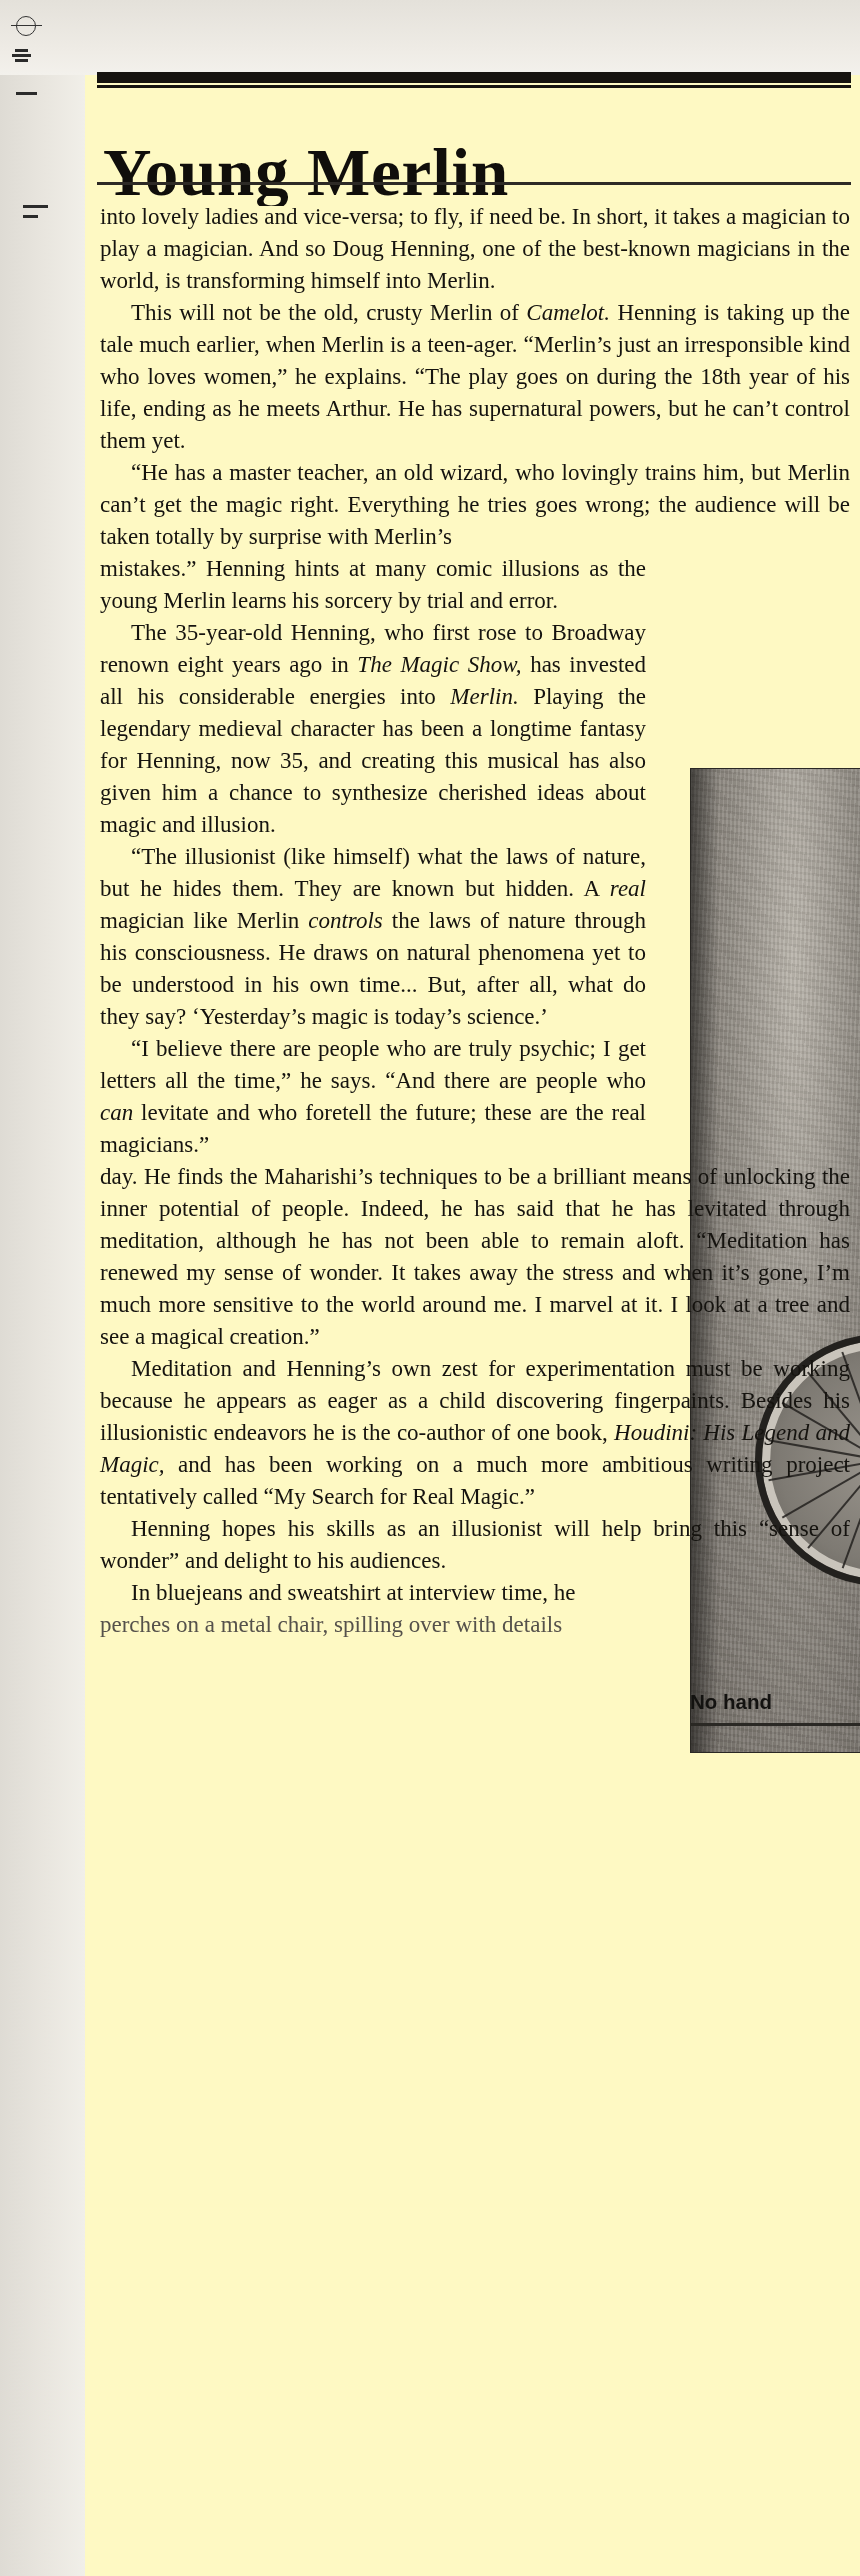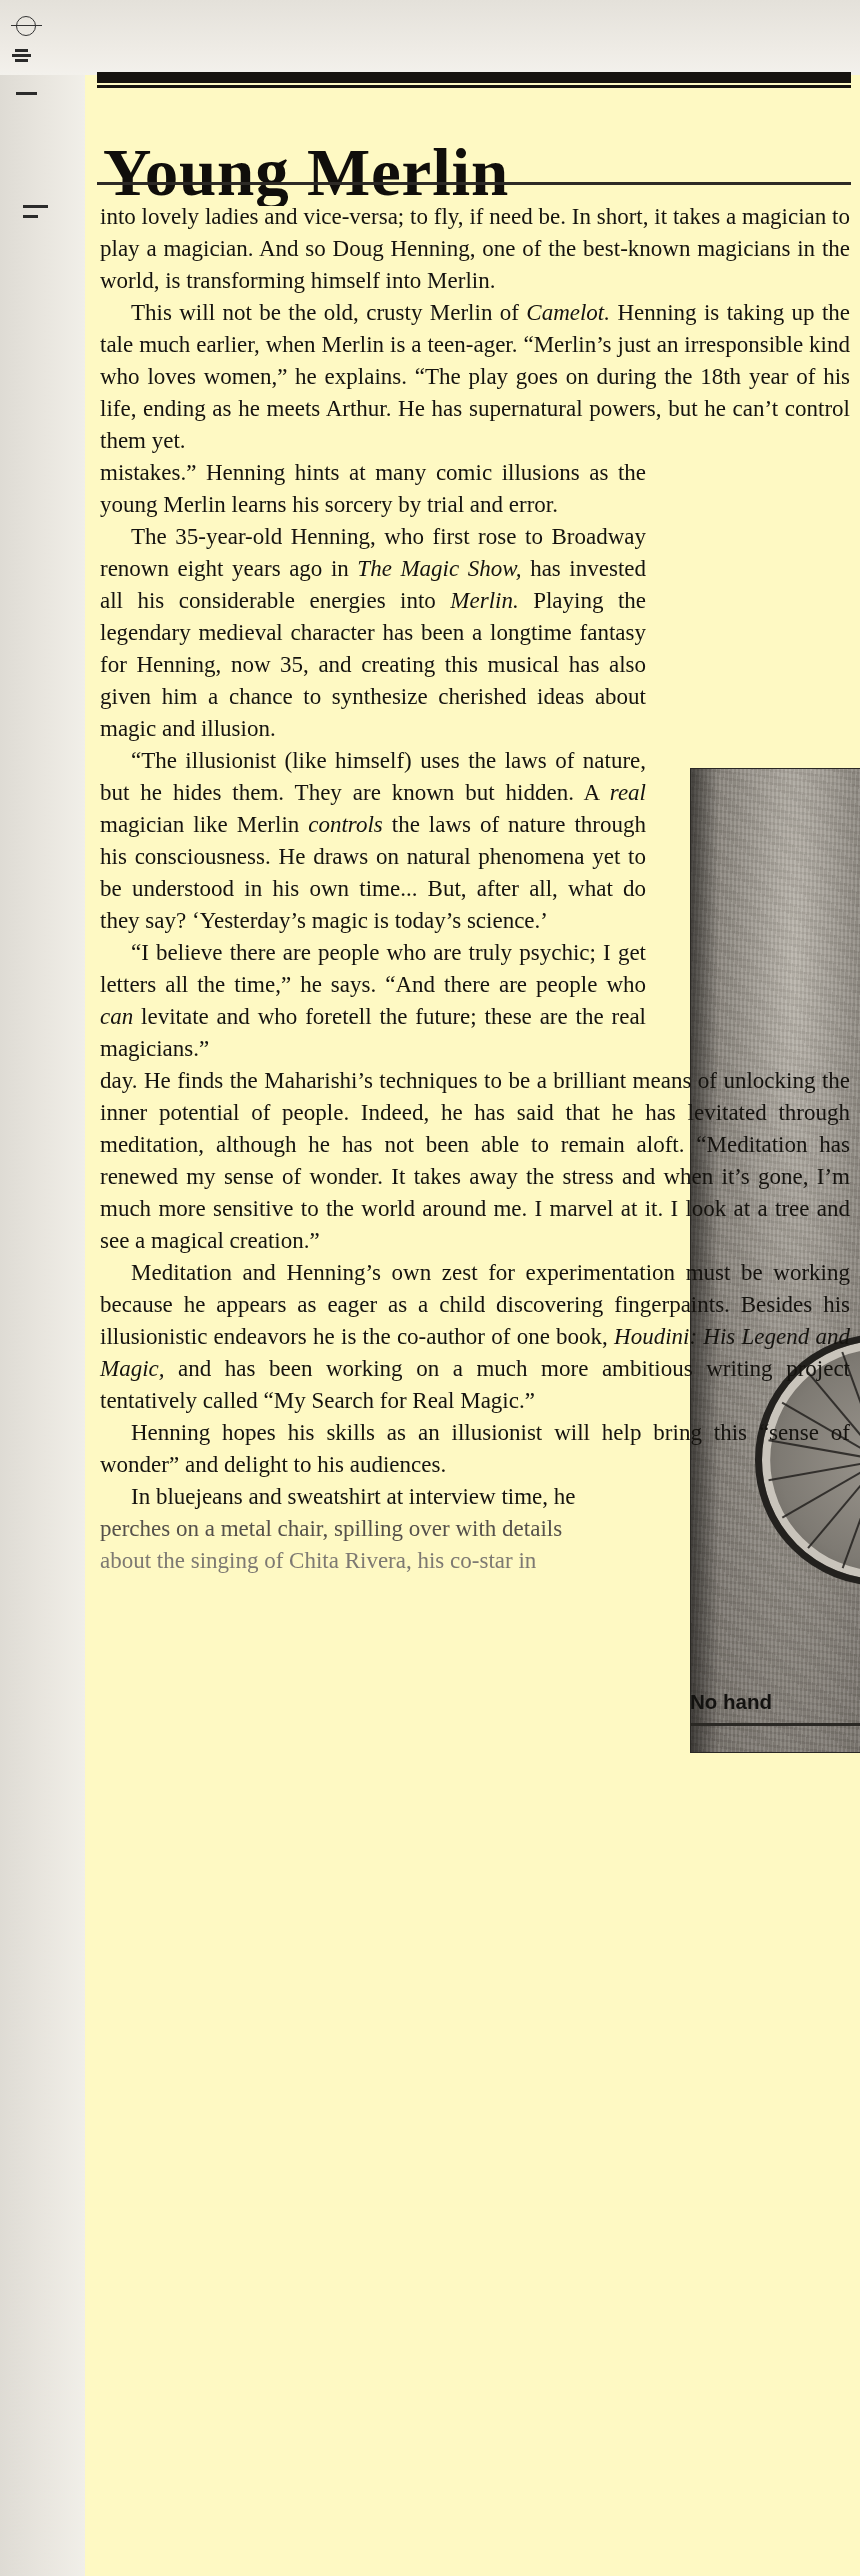--- a/index.html
+++ b/index.html
@@ -236,32 +236,35 @@
   <div class="article">
 
     <p class="noindent">
       <span>into lovely ladies and vice-versa; to fly, if need be. In short, it takes a magician to play a magician. And so Doug Henning, one of the best-known magicians in the world, is transforming himself into Merlin.</span>
     </p>
 
     <p>
       <span>This will not be the old, crusty Merlin of </span><i>Camelot.</i><span> Henning is taking up the tale much earlier, when Merlin is a teen-ager. “Merlin’s just an irresponsible kind who loves women,” he explains. “The play goes on during the 18th year of his life, ending as he meets Arthur. He has supernatural powers, but he can’t control them yet.</span>
     </p>
 
+    <p>
+      <span>“He has a master teacher, an old wizard, who lovingly trains him, but Merlin can’t get the magic right. Everything he tries goes wrong; the audience will be taken totally by surprise with Merlin’s</span>
+    </p>
 
     <div class="col-narrow">
       <p class="noindent">
         <span>mistakes.” Henning hints at many comic illusions as the young Merlin learns his sorcery by trial and error.</span>
       </p>
 
       <p>
         <span>The 35-year-old Henning, who first rose to Broadway renown eight years ago in </span><i>The Magic Show,</i><span> has invested all his considerable energies into </span><i>Merlin.</i><span> Playing the legendary medieval character has been a longtime fantasy for Henning, now 35, and creating this musical has also given him a chance to synthesize cherished ideas about magic and illusion.</span>
       </p>
 
       <p>
-        <span>“The illusionist (like himself) uses the laws of nature, but he hides them. They are known but hidden. A </span><i>real</i><span> magician like Merlin </span><i>controls</i><span> the laws of nature through his consciousness. He draws on natural phenomena yet to be understood in his own time... But, after all, what do they say? ‘Yesterday’s magic is today’s science.’</span>
+        <span>“The illusionist (like himself) what the laws of nature, but he hides them. They are known but hidden. A </span><i>real</i><span> magician like Merlin </span><i>controls</i><span> the laws of nature through his consciousness. He draws on natural phenomena yet to be understood in his own time... But, after all, what do they say? ‘Yesterday’s magic is today’s science.’</span>
       </p>
 
       <p>
         <span>“I believe there are people who are truly psychic; I get letters all the time,” he says. “And there are people who </span><i>can</i><span> levitate and who foretell the future; these are the real magicians.”</span>
       </p>
 
     </div>
 
     <p class="noindent">
       <span>day. He finds the Maharishi’s techniques to be a brilliant means of unlocking the inner potential of people. Indeed, he has said that he has levitated through meditation, although he has not been able to remain aloft. “Meditation has renewed my sense of wonder. It takes away the stress and when it’s gone, I’m much more sensitive to the world around me. I marvel at it. I look at a tree and see a magical creation.”</span>
@@ -274,19 +277,16 @@
     <p>
       <span>Henning hopes his skills as an illusionist will help bring this “sense of wonder” and delight to his audiences.</span>
     </p>
 
     <p>
       <span>In bluejeans and sweatshirt at interview time, he</span>
     </p>
     <p class="noindent fade1">
       <span>perches on a metal chair, spilling over with details</span>
     </p>
-    <p class="noindent fade2">
-      <span>about the singing of Chita Rivera, his co-star in</span>
-    </p>
 
   </div>
 </div>
 
 
 </body></html>

